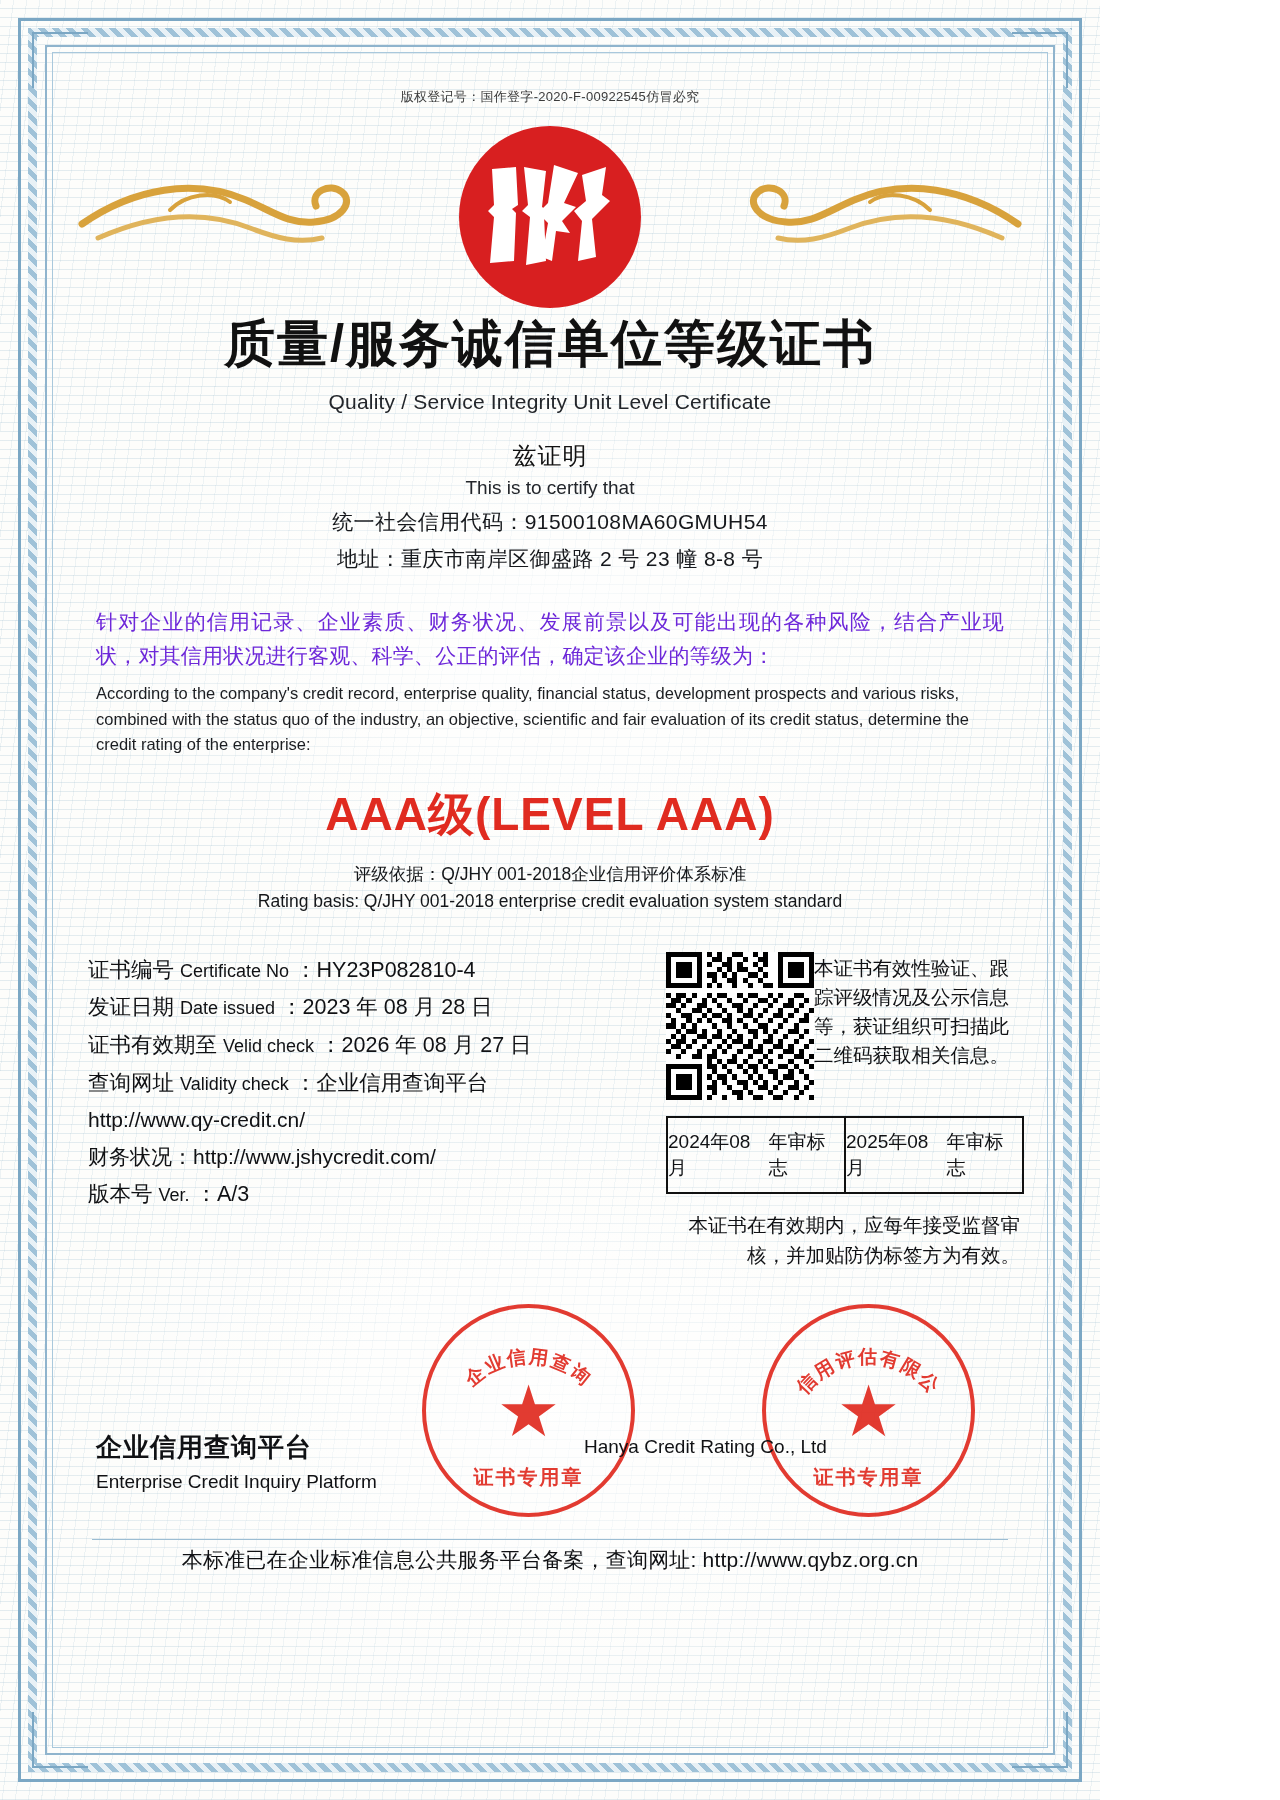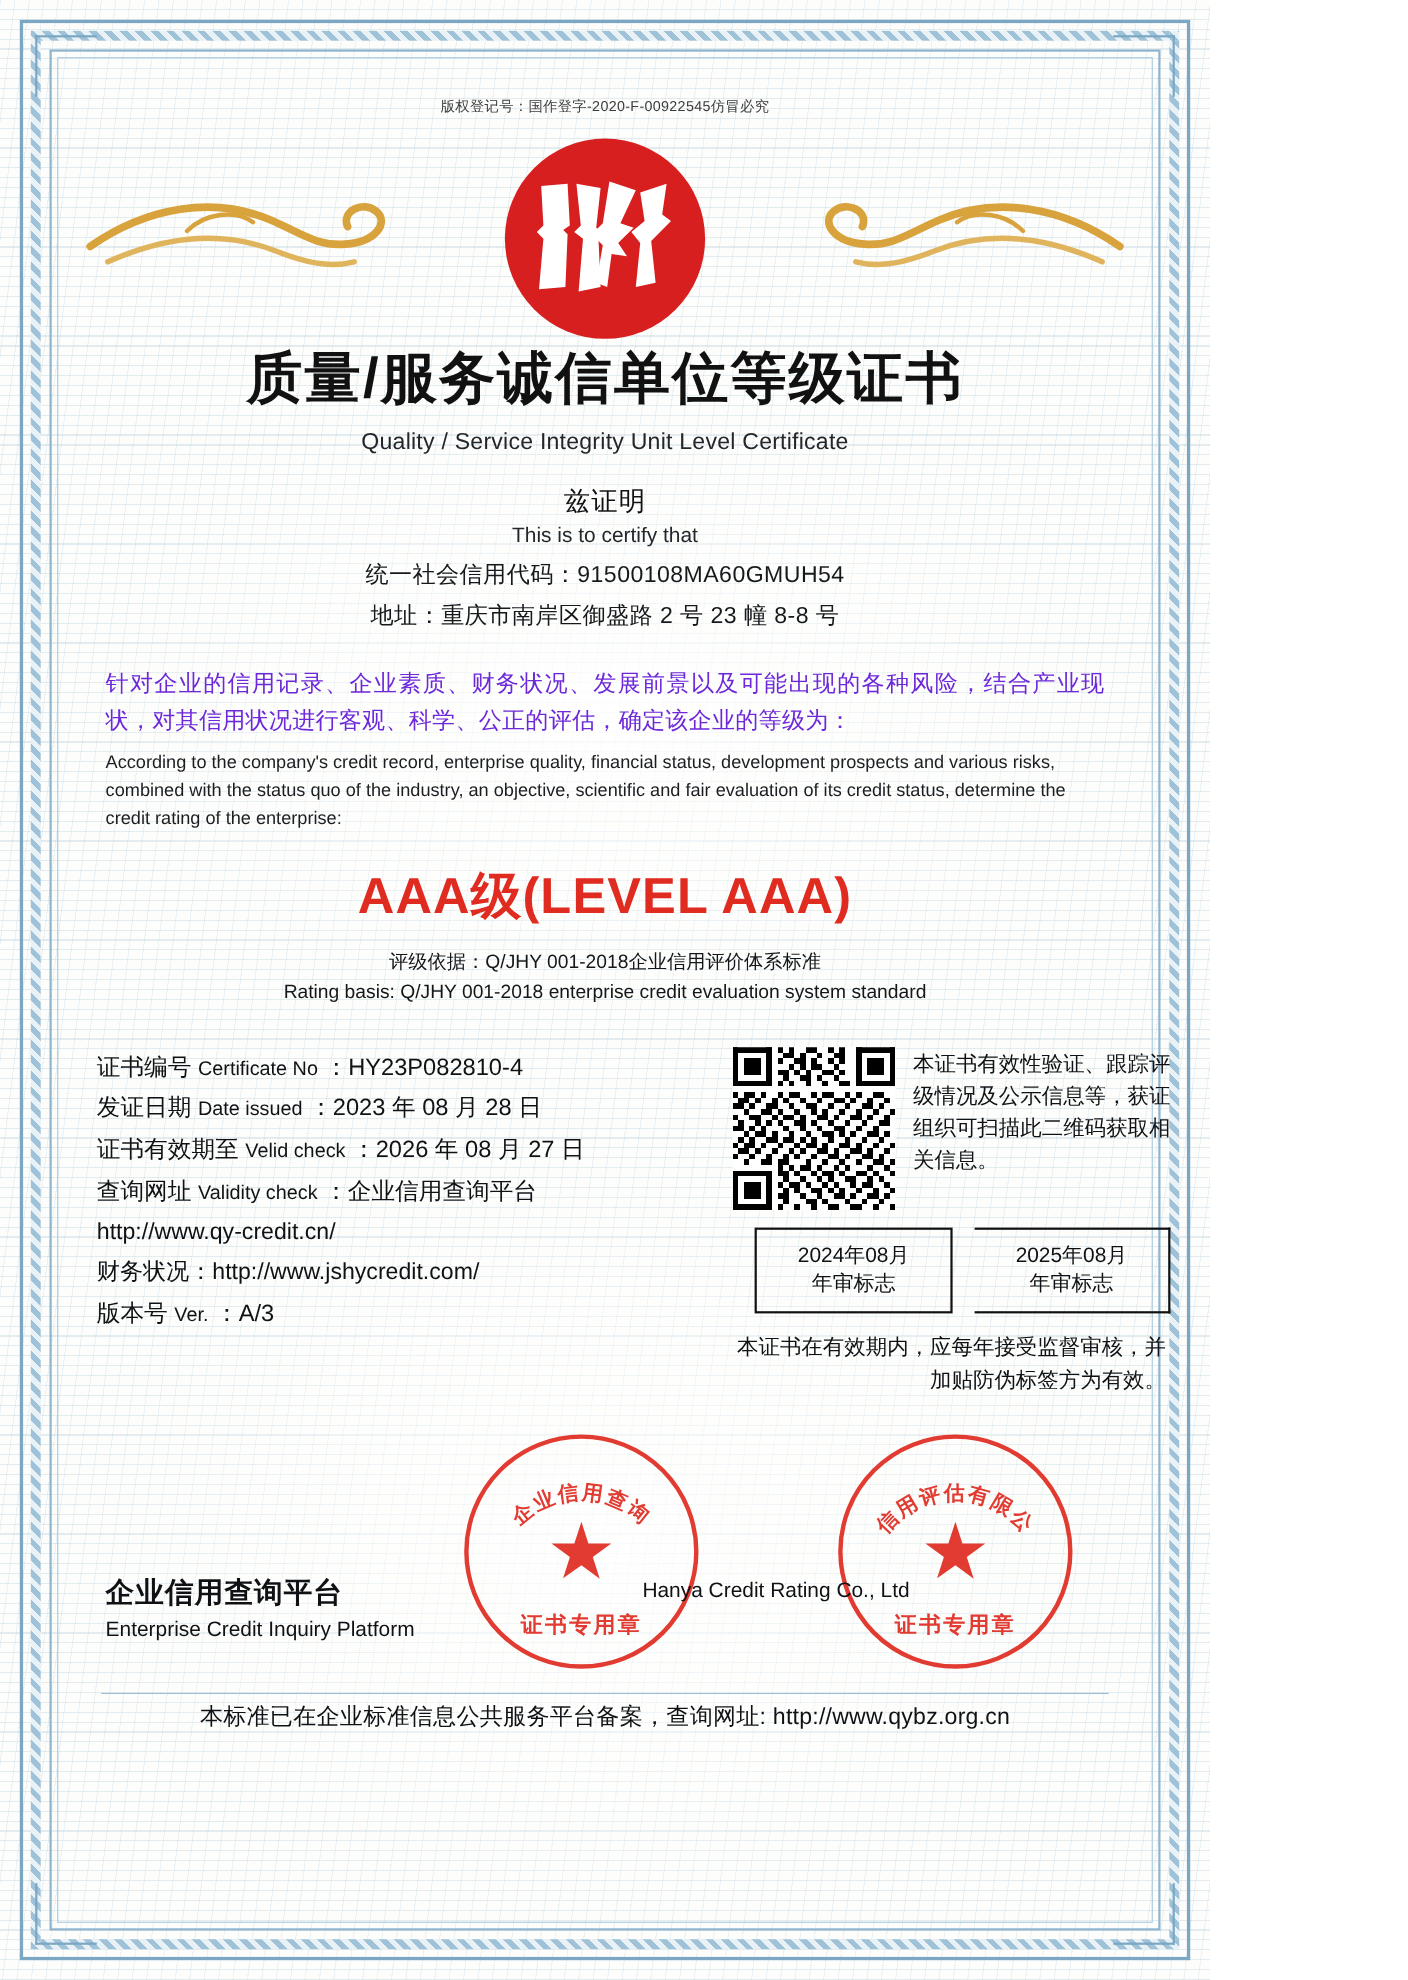--- a/index.html
+++ b/index.html
@@ -240,21 +240,21 @@
   .details .row { white-space: nowrap; }
   .details .row.url { font-size: 21px; }
 
   .qr-side {
     flex: 1;
     display: flex;
     flex-direction: column;
   }
   .qr-top {
     display: flex;
-    gap: 16px;
+    gap: 0;
   }
   .qr-code {
     width: 148px; height: 148px;
     flex: 0 0 148px;
     background: #fff;
     position: relative;
   }
   .qr-note {
     font-size: 19.5px;
     line-height: 1.5;
@@ -263,27 +263,26 @@
   }
   .audit-row {
     display: flex;
     margin-top: 16px;
   }
   .audit-box {
     width: 176px;
     height: 74px;
     border: 2px solid #111;
     display: flex;
-    flex-direction: column;
+    flex-direction: row;
     align-items: center;
     justify-content: center;
     font-size: 19px;
     color: #101114;
     line-height: 1.35;
-    margin-left: 20px;
   }
   .audit-box + .audit-box { border-left: none; }
   .audit-note {
     margin-top: 16px;
     font-size: 19.5px;
     line-height: 1.55;
     color: #101114;
     text-align: right;
     padding-right: 4px;
   }

